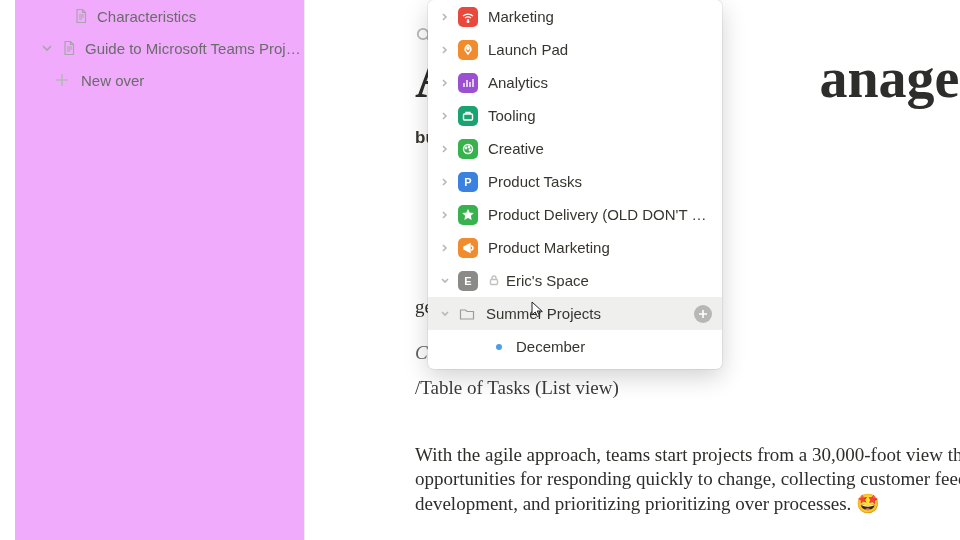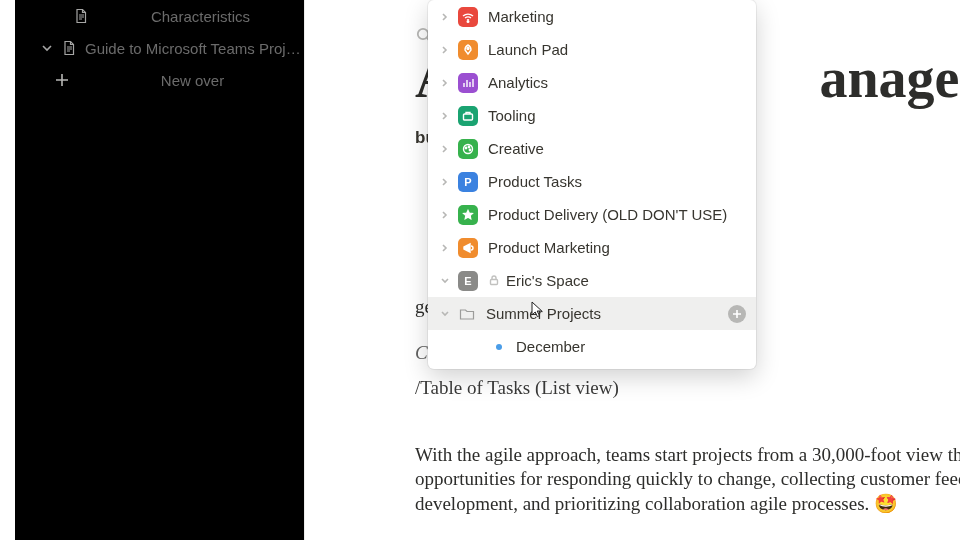--- a/index.html
+++ b/index.html
@@ -14,24 +14,23 @@
     position: relative;
   }
 
   
   .sidebar {
     position: absolute;
     left: 15px;
     top: 0;
     width: 290px;
     height: 540px;
-    background: #000000;
+    background: #f0abfc;
     border-right: 1px solid #ececeb;
     padding-top: 0;
-    text-align: center;
   }
   .side-row {
     display: flex;
     align-items: center;
     height: 32px;
     padding-left: 10px;
     color: #6b6b6b;
     cursor: pointer;
     border-radius: 4px;
   }
@@ -125,21 +124,21 @@
     top: 26px;
     width: 20px; height: 20px;
     color: #b7b7b5;
   }
 
   
   .popup {
     position: absolute;
     left: 428px;
     top: 0;
-    width: 328px;
+    width: 294px;
     background: #fff;
     border-radius: 6px;
     box-shadow: 0 8px 24px rgba(0,0,0,0.18), 0 0 0 1px rgba(0,0,0,0.06);
     padding: 0 0 6px 0;
     z-index: 20;
   }
   .pop-row {
     display: flex;
     align-items: center;
     height: 33px;
@@ -259,21 +258,21 @@
   <h1>
     <span>A</span><span style="visibility:hidden">xxxxxxxxxxxxx</span><span>anagement</span>
   </h1>
   <div class="contribs">butors</div>
   <div class="methodology">gement methodology.</div>
   <div class="tagline">Confident. Ambitious. Impressive.</div>
   <div class="tabletasks">/Table of Tasks (List view)</div>
   <div class="body-p">
     <span>With the agile approach, teams start projects from a 30,000-foot view that ul</span><br>
     <span>opportunities for responding quickly to change, collecting customer feedback</span><br>
-    <span>development, and prioritizing collaboration agile processes. 🤩</span>
+    <span>development, and prioritizing prioritizing over processes. 🤩</span>
   </div>
   <div class="body-p body-p2">
     <span>Whether you're seasoned or brand new to agile, the most common dilemmas</span><br>
     
   </div>
 </div>
 
 <span class="search-peek">
   <svg width="18" height="18" viewBox="0 0 18 18" fill="none" stroke="currentColor" stroke-width="1.8">
       <circle cx="8" cy="8" r="5.2"></circle>

